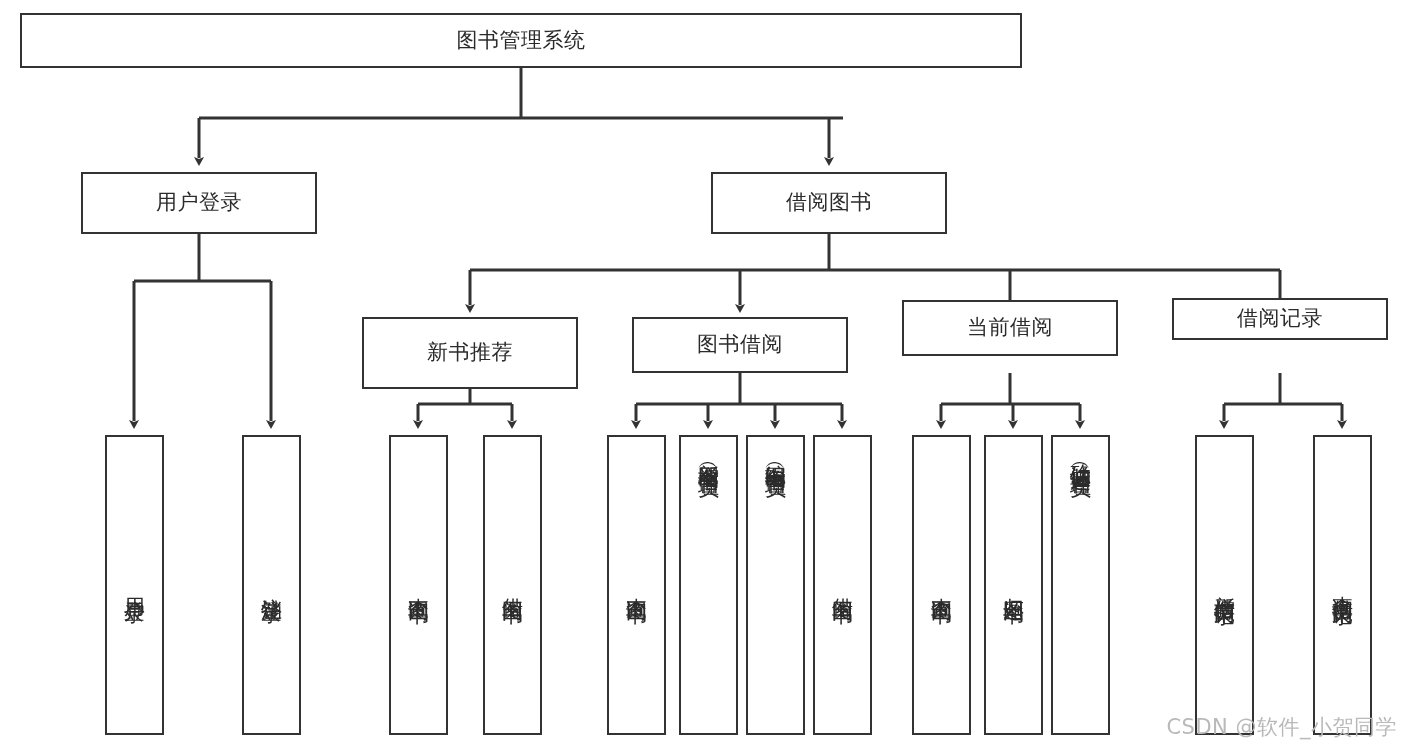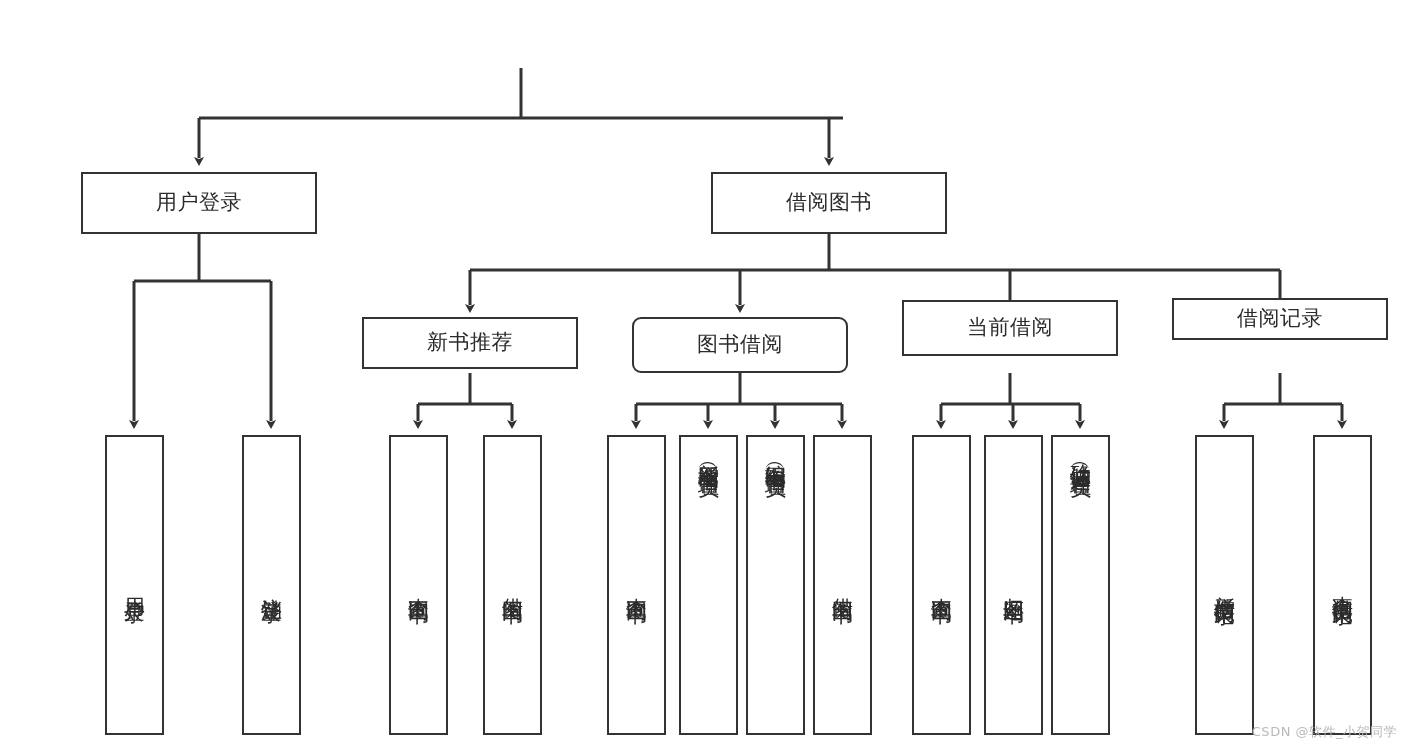--- a/index.html
+++ b/index.html
@@ -60,21 +60,21 @@
     writing-mode: vertical-rl;
     text-orientation: upright;
     line-height: 1.05;
     letter-spacing: 2px;
     white-space: nowrap;
   }
   .watermark {
     position: absolute;
     right: 8px;
     bottom: 6px;
-    font-size: 13px;
+    font-size: 21px;
     color: #b9b9b9;
     white-space: nowrap;
     letter-spacing: 0.5px;
   }
 </style>
 </head>
 <body>
 
 <div id="canvas">
 
@@ -121,32 +121,35 @@
       <path d="M1013,404 L1013,421" marker-end="url(#arrow)"></path>
       <path d="M1080,404 L1080,421" marker-end="url(#arrow)"></path>
 
       <path d="M1280,373 L1280,404"></path>
       <path d="M1224,404 L1342,404"></path>
       <path d="M1224,404 L1224,421" marker-end="url(#arrow)"></path>
       <path d="M1342,404 L1342,421" marker-end="url(#arrow)"></path>
     </g>
   </svg>
 
+  <div class="node-box" id="node-root" style="left: 20px; top: 13px; width: 1002px; height: 55px;">
+    <span class="node-label">图书管理系统</span>
+  </div>
 
   <div class="node-box" id="node-l1-0" style="left: 81px; top: 172px; width: 236px; height: 62px;">
     <span class="node-label">用户登录</span>
   </div>
   <div class="node-box" id="node-l1-1" style="left: 711px; top: 172px; width: 236px; height: 62px;">
     <span class="node-label">借阅图书</span>
   </div>
 
-  <div class="node-box" id="node-l2-0" style="left: 362px; top: 317px; width: 216px; height: 52px;">
+  <div class="node-box" id="node-l2-0" style="left: 362px; top: 317px; width: 216px; height: 72px;">
     <span class="node-label">新书推荐</span>
   </div>
-  <div class="node-box" id="node-l2-1" style="left: 632px; top: 317px; width: 216px; height: 56px; border-radius: 9px;">
+  <div class="node-box" id="node-l2-1" style="left: 632px; top: 317px; width: 216px; height: 56px;">
     <span class="node-label">图书借阅</span>
   </div>
   <div class="node-box" id="node-l2-2" style="left: 902px; top: 300px; width: 216px; height: 56px;">
     <span class="node-label">当前借阅</span>
   </div>
   <div class="node-box" id="node-l2-3" style="left: 1172px; top: 298px; width: 216px; height: 42px;">
     <span class="node-label">借阅记录</span>
   </div>
 
   <div class="leaf-box center-v" id="leaf-0" style="left: 105px; top: 435px; width: 59px; height: 300px;">

